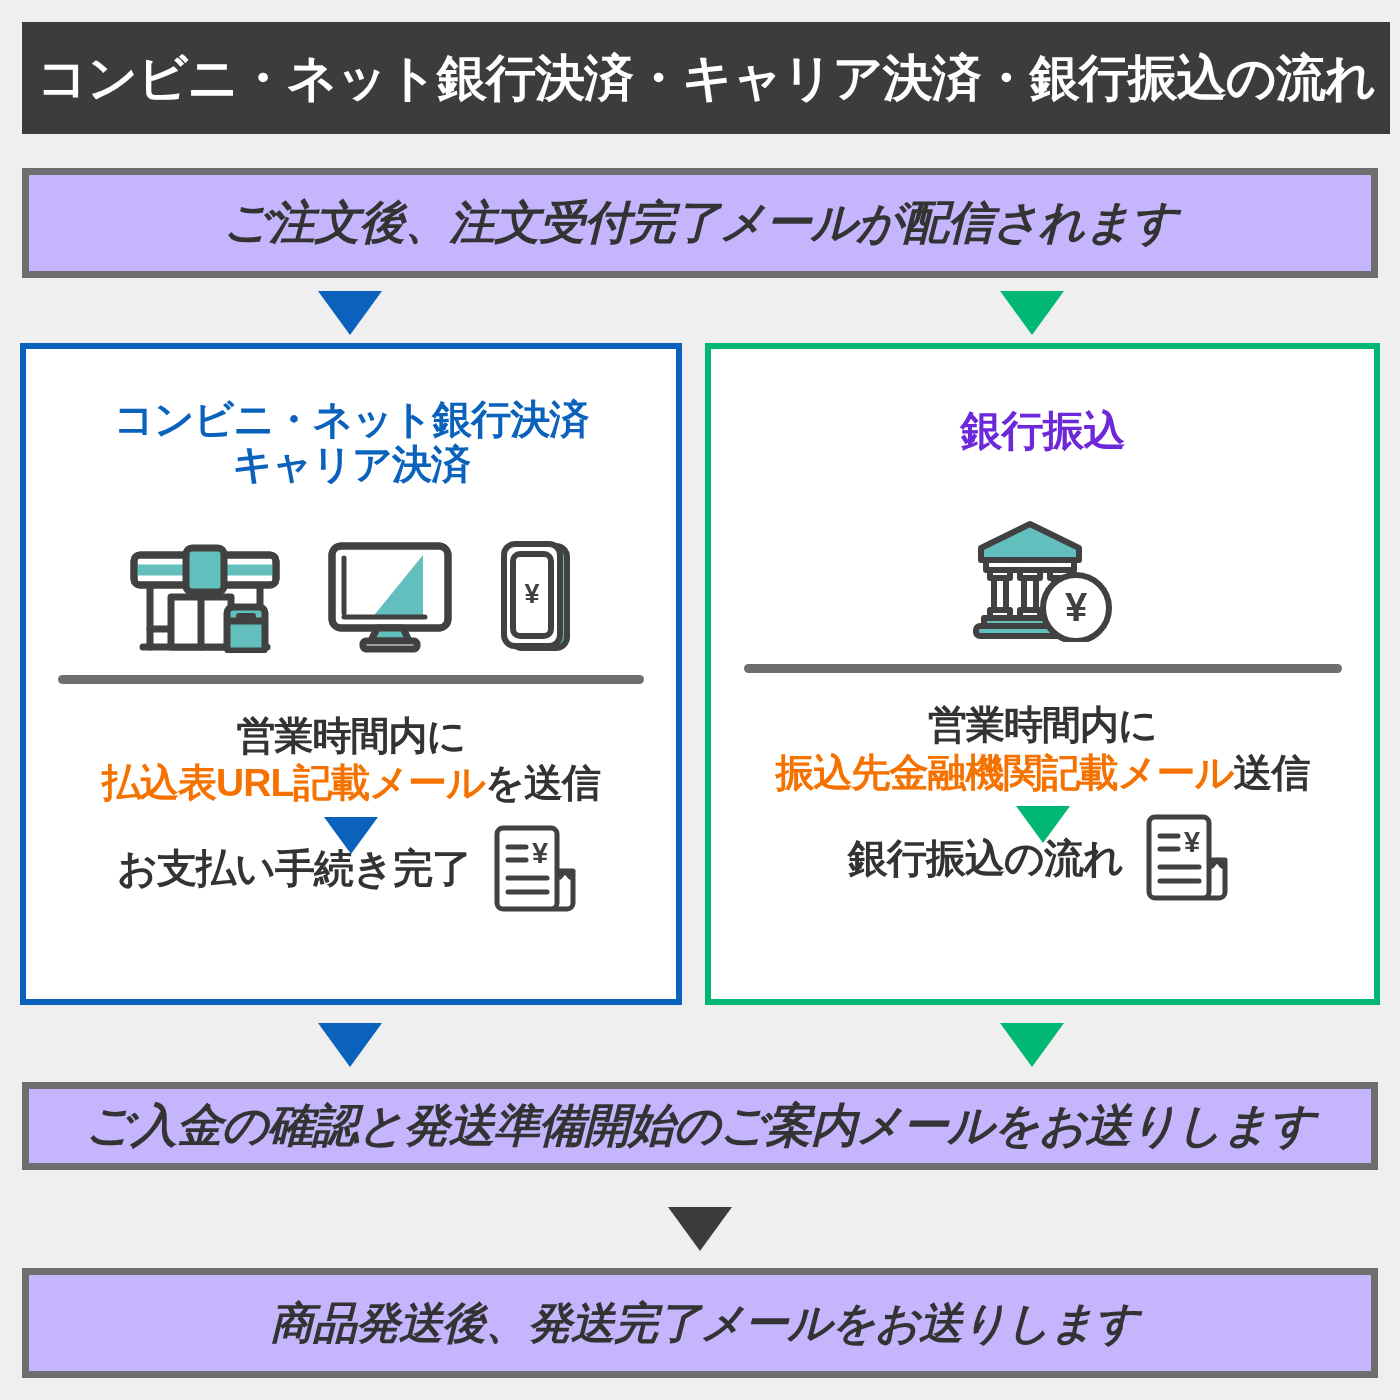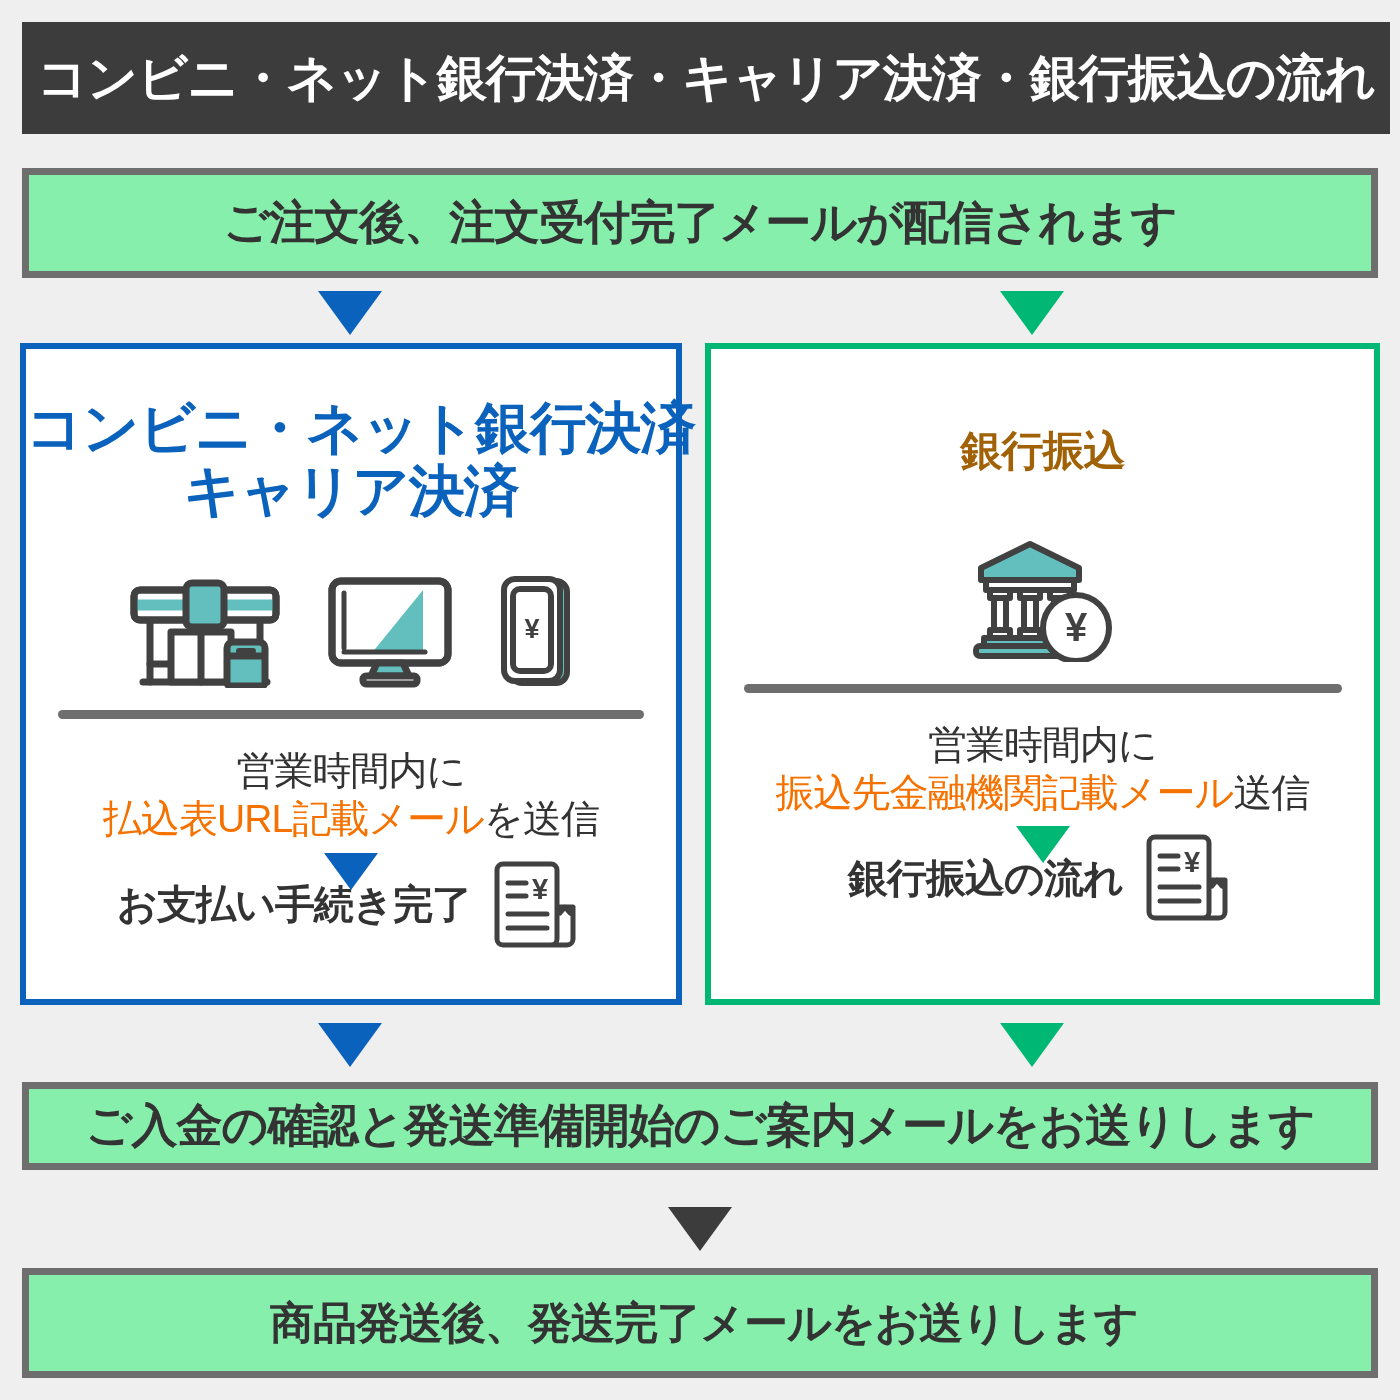--- a/index.html
+++ b/index.html
@@ -18,24 +18,24 @@
     background:#3c3c3c;
     display:flex;align-items:center;justify-content:center;
   }
   .title-bar .txt{
     color:#ffffff;font-size:50px;font-weight:bold;letter-spacing:-1px;
     white-space:nowrap;
   }
 
   .grey-box{
     position:absolute;
-    background:#86efac;
+    background:#c4b5fd;
     border:7px solid #6e6e6e;
     box-sizing:border-box;
-    display:flex;align-items:center;justify-content:center;
+    display:flex;align-items:center;justify-content:center;font-style:italic;
   }
   .grey-box .txt{
     color:#333333;font-weight:bold;white-space:nowrap;letter-spacing:-1px;
   }
 
   #order-box{left:22px;top:168px;width:1356px;height:110px;}
   #order-box .txt{font-size:46px;}
 
   #confirm-box{left:22px;top:1082px;width:1356px;height:88px;}
   #confirm-box .txt{font-size:46px;}
@@ -62,38 +62,38 @@
     position:absolute;top:343px;height:662px;
     background:#ffffff;box-sizing:border-box;
   }
   #panel-conv{left:20px;width:662px;border:6px solid #0a62bc;}
   #panel-bank{left:705px;width:675px;border:6px solid #00b873;}
 
   .panel-title{
     text-align:center;font-weight:bold;letter-spacing:-1px;
     line-height:1.12;white-space:nowrap;
   }
-  #panel-conv .panel-title{color:#0a62bc;font-size:56px;margin-top:48px;}
-  #panel-bank .panel-title{color:#a16207;font-size:42px;margin-top:78px;}
+  #panel-conv .panel-title{color:#0a62bc;font-size:40px;margin-top:48px;}
+  #panel-bank .panel-title{color:#6d28d9;font-size:42px;margin-top:58px;}
 
   .icon-row{
     display:flex;align-items:flex-end;justify-content:center;
     gap:46px;margin-top:34px;height:132px;
   }
   #panel-bank .icon-row{margin-top:56px;}
 
   .divider{
     height:9px;background:#6e6e6e;border-radius:5px;
     margin:22px auto 0 auto;
   }
   #panel-conv .divider{width:586px;}
   #panel-bank .divider{width:598px;}
 
   .step-text{
-    text-align:center;font-weight:normal;color:#333333;
+    text-align:center;font-weight:bold;color:#333333;
     font-size:39px;line-height:1.22;letter-spacing:-1px;
     margin-top:28px;white-space:nowrap;
   }
   .step-text .hl{color:#f67200;}
 
   .inner-arrow-wrap{display:flex;justify-content:center;margin-top:10px;}
 
   .done-row{
     display:flex;align-items:center;justify-content:center;
     gap:14px;margin-top:6px;

